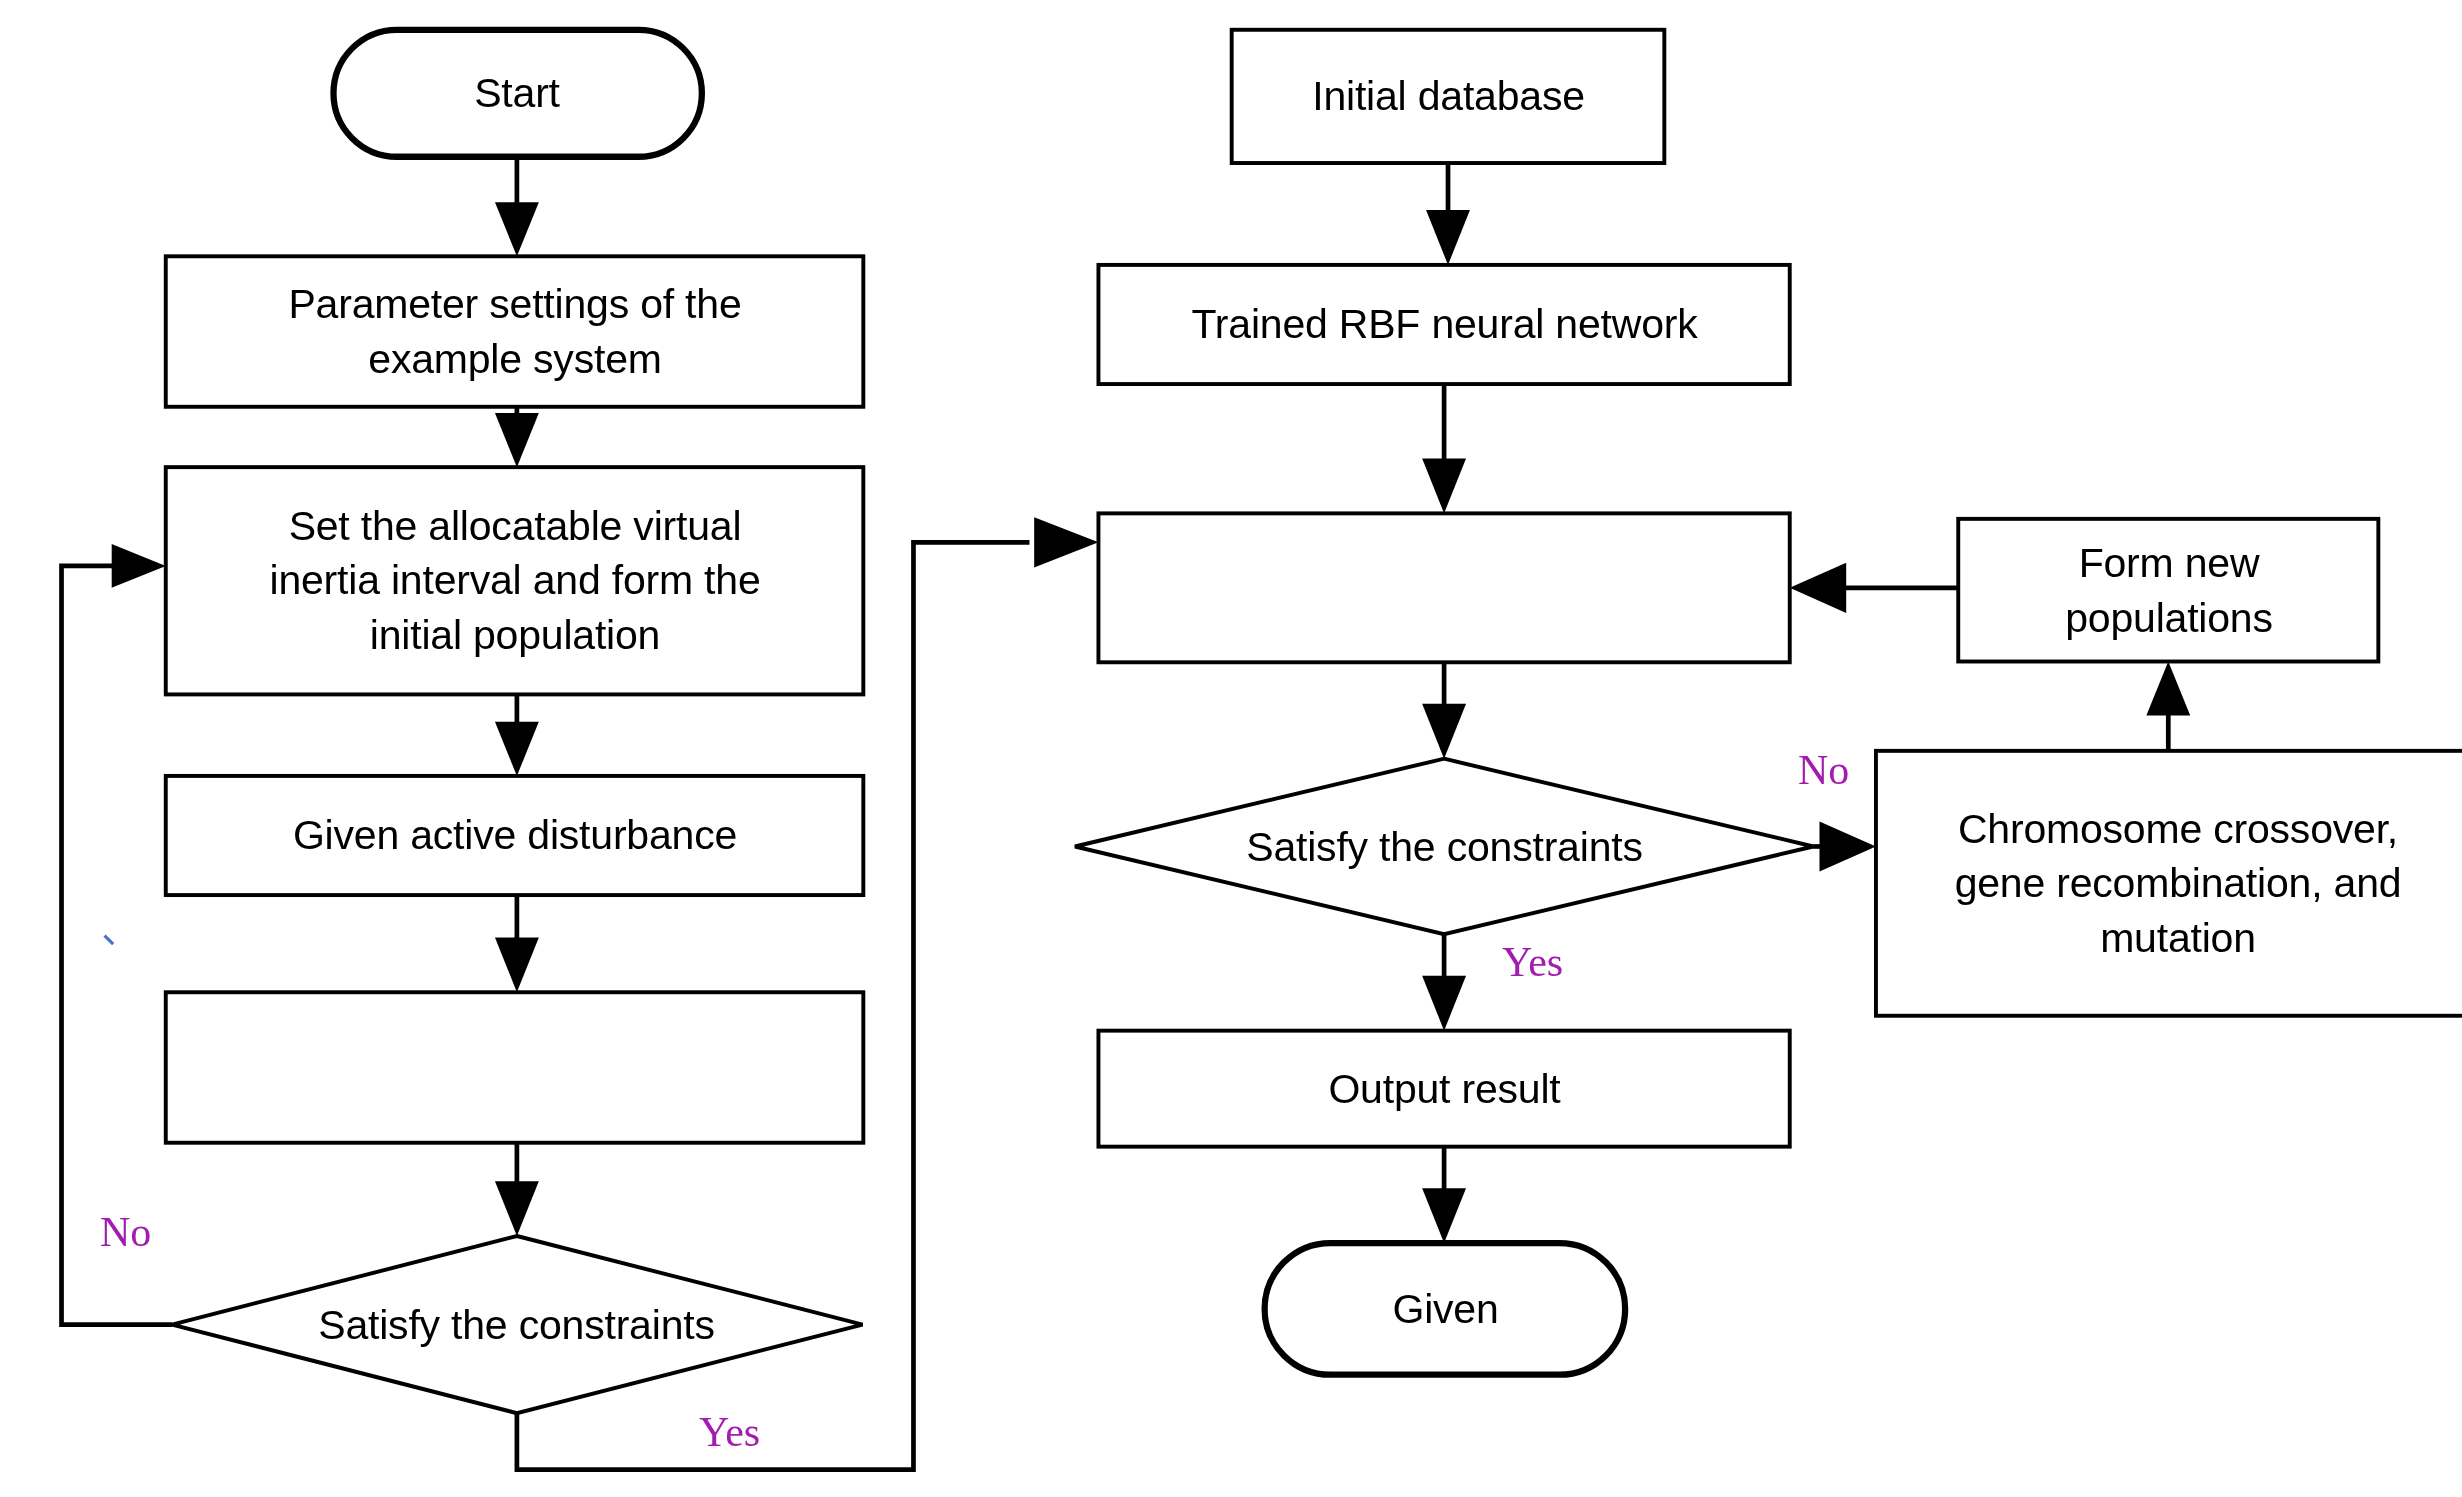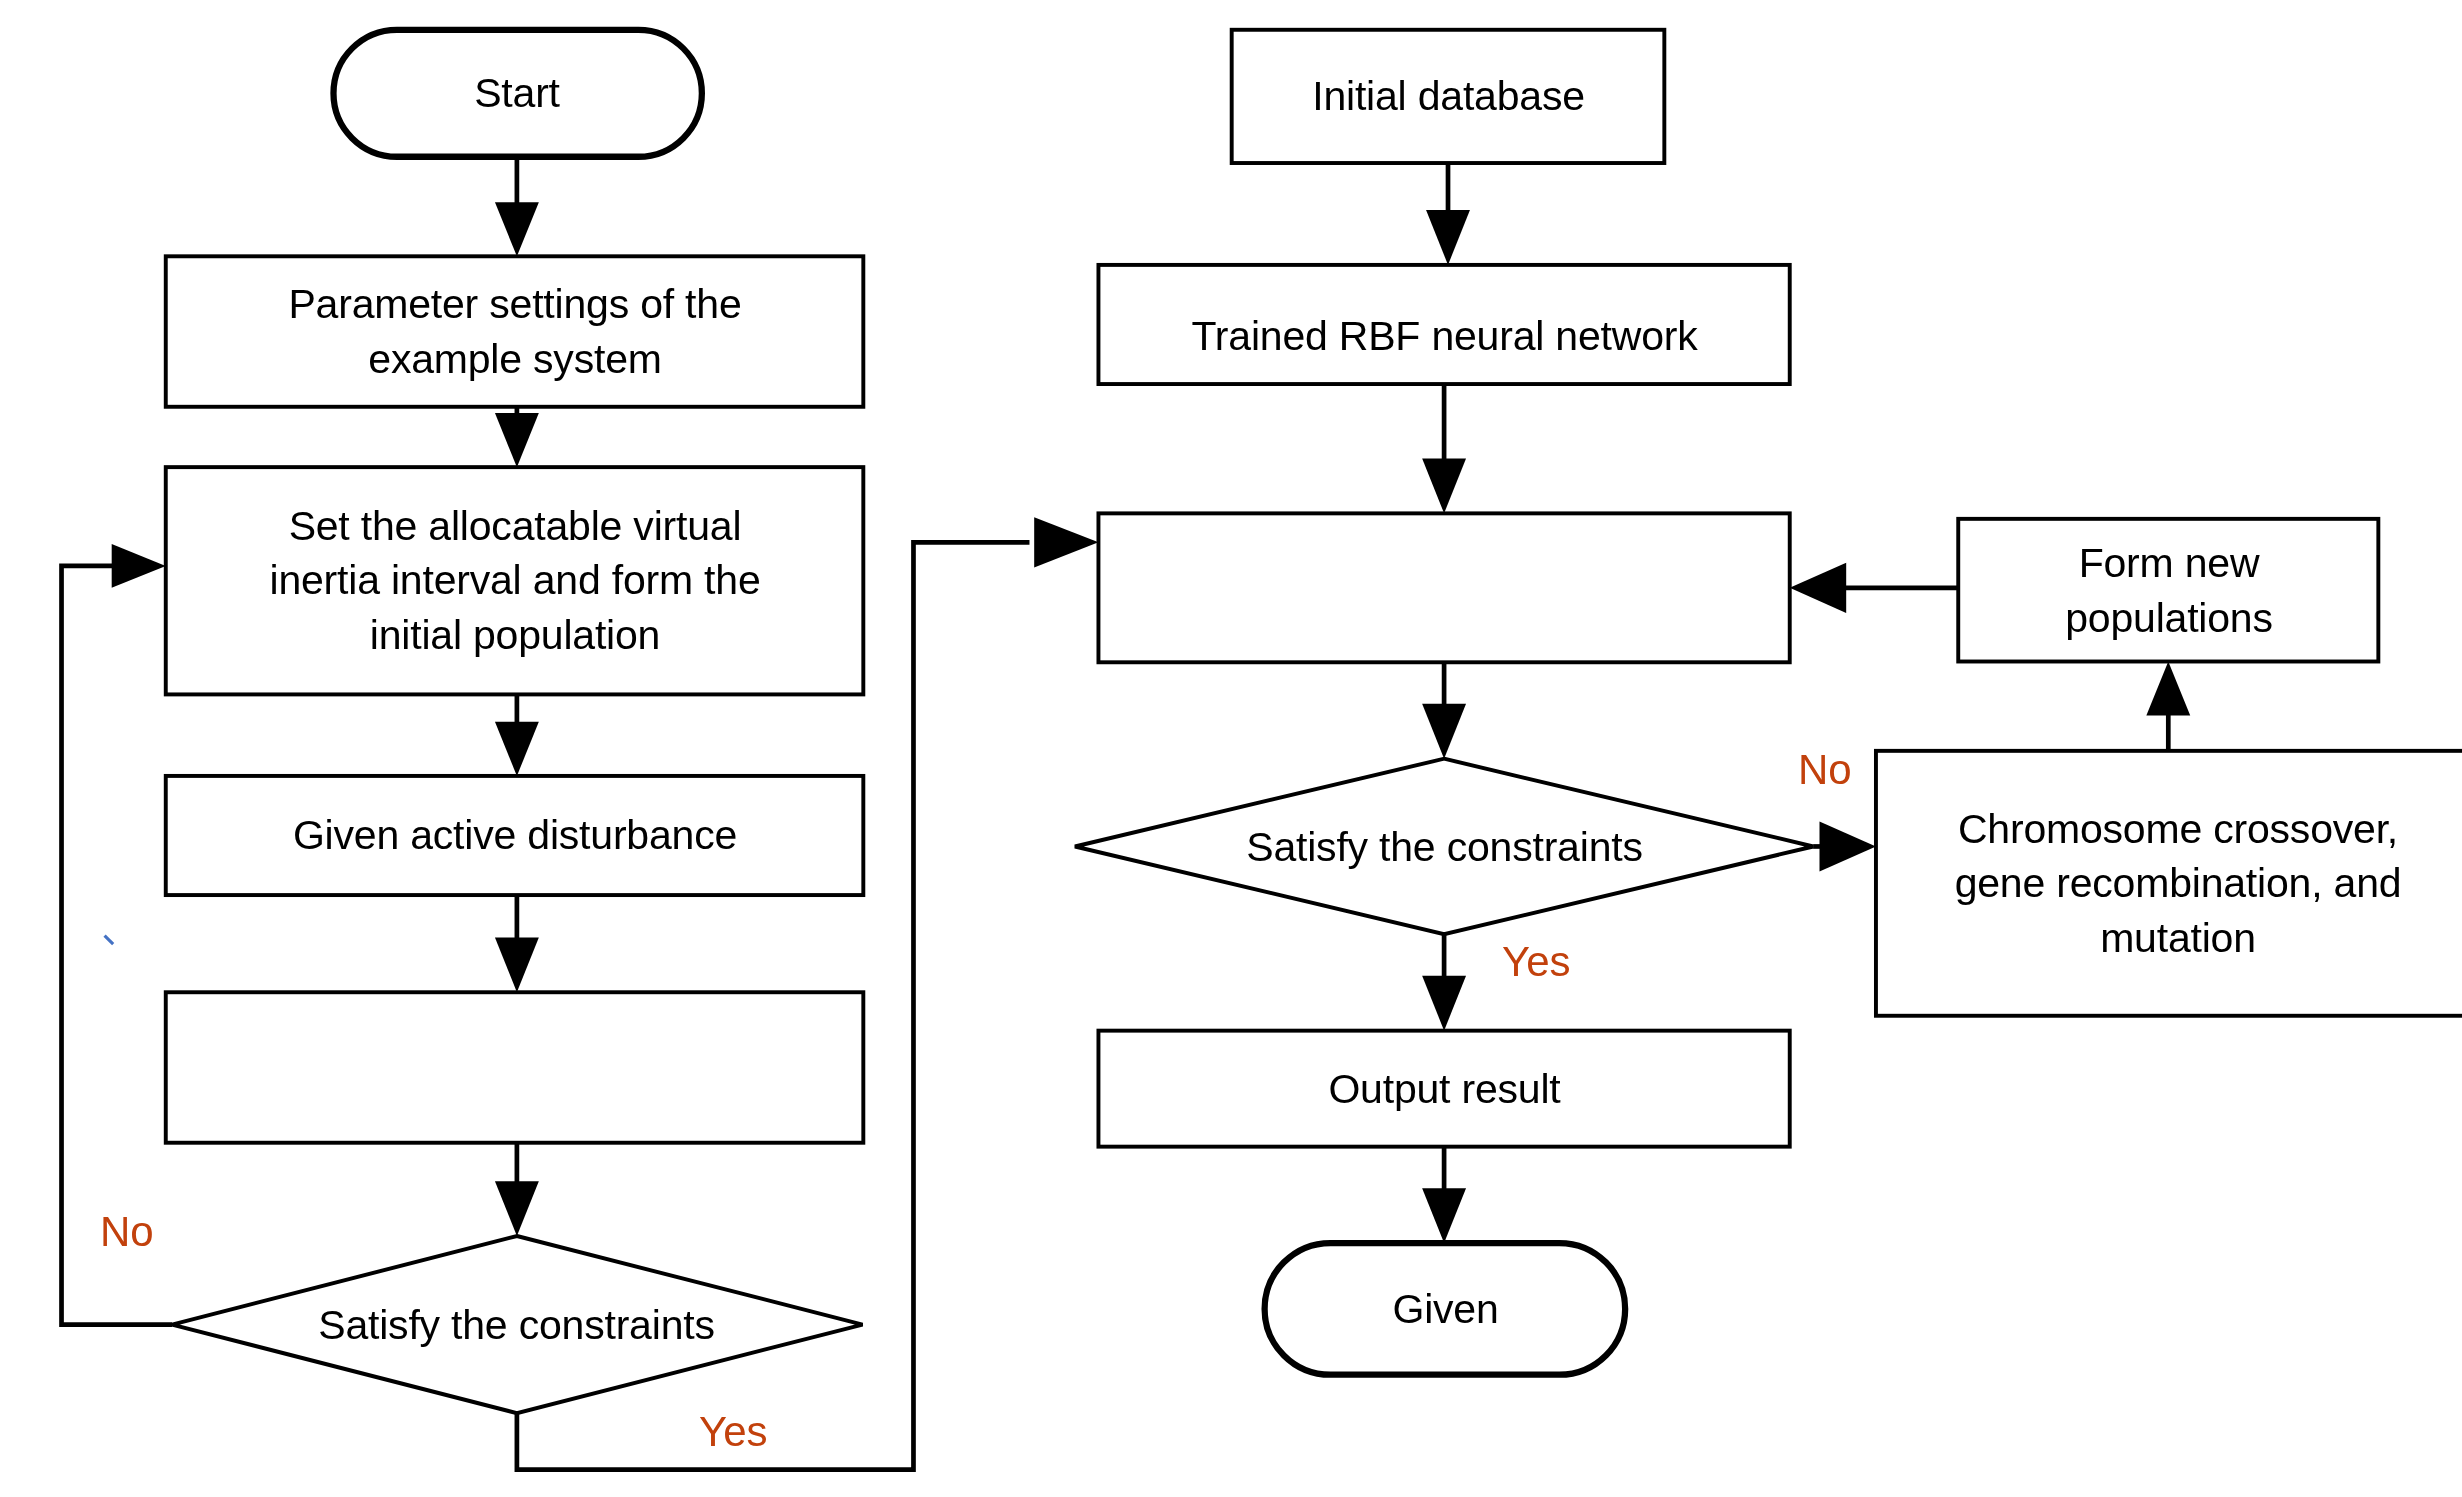--- a/index.html
+++ b/index.html
@@ -57,22 +57,22 @@
     color: #000000;
     font-family: "Liberation Sans", sans-serif;
     font-size: 41px;
     line-height: 1.32;
     letter-spacing: -0.2px;
     white-space: pre-line;
     pointer-events: none;
   }
   .edge-label {
     position: absolute;
-    color: #c2410c;
-    font-family: Liberation Sans, sans-serif;
+    color: #a21caf;
+    font-family: Liberation Serif, serif;
     font-size: 42px;
     line-height: 1;
     white-space: nowrap;
   }
   .cursor-artifact {
     position: absolute;
     width: 12.5px;
     height: 12.5px;
     background: transparent;
   }
@@ -169,21 +169,21 @@
 inertia interval and form the
 initial population</div>
 
   <div class="node-text" style="left:132px; top:776px; width:698px; height:119px;">Given active disturbance</div>
 
 
   <div class="node-text" style="left:169px; top:1278px; width:627px; height:94px;">Satisfy the constraints</div>
 
   <div class="node-text" style="left:1198px; top:30px; width:433px; height:133px;">Initial database</div>
 
-  <div class="node-text" style="left:1065px; top:277px; width:691px; height:119px;">Trained RBF neural network</div>
+  <div class="node-text" style="left:1065px; top:265px; width:691px; height:119px;">Trained RBF neural network</div>
 
 
   <div class="node-text" style="left:1097px; top:800px; width:627px; height:94px;">Satisfy the constraints</div>
 
   <div class="node-text" style="left:1065px; top:1031px; width:691px; height:116px;">Output result</div>
 
   <div class="node-text" style="left:1231px; top:1243px; width:361px; height:132px;">Given</div>
 
   <div class="node-text" style="left:1925px; top:519px; width:420px; height:143px;">Form new
 populations</div>

